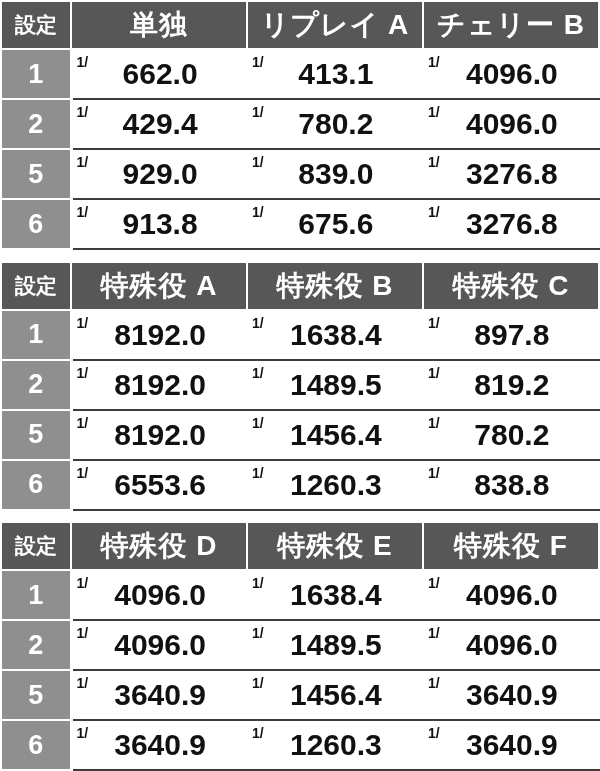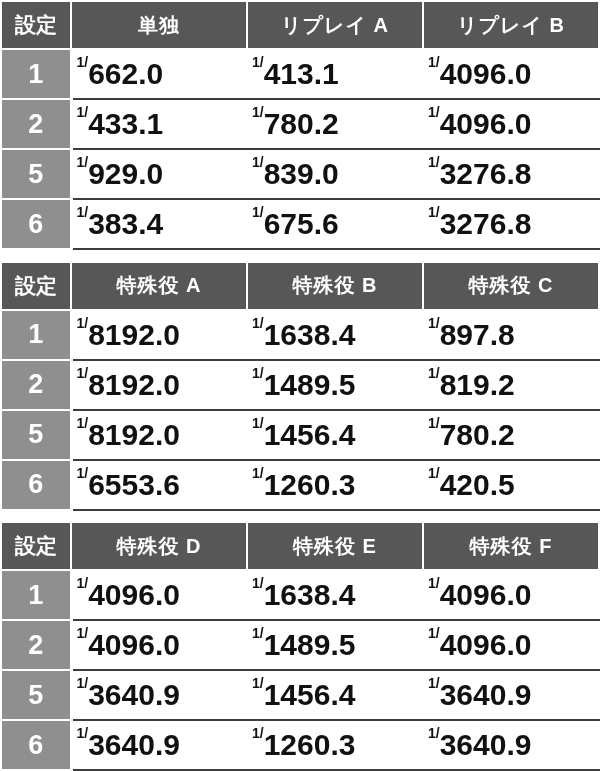--- a/index.html
+++ b/index.html
@@ -36,21 +36,21 @@
     background: #ffffff;
   }
   
   .tbl thead th {
     height: 46px;
     padding: 0;
     margin: 0;
     border: 2px solid #ffffff;
     background: #575757;
     color: #ffffff;
-    font-size: 20px;
+    font-size: 28px;
     font-weight: bold;
     letter-spacing: 1px;
     text-align: center;
     vertical-align: middle;
   }
   .tbl thead th.setting-head {
     width: 68px;
     font-size: 21px;
     letter-spacing: 0px;
   }
@@ -87,21 +87,21 @@
   .frac {
     font-size: 14px;
     font-weight: bold;
     color: #111111;
     line-height: 1;
     padding-top: 3px;
     flex: 0 0 auto;
   }
   .num {
     flex: 1 1 auto;
-    text-align: left;
+    text-align: center;
     font-size: 30px;
     font-weight: bold;
     color: #111111;
     line-height: 44px;
     letter-spacing: 0px;
     padding-right: 4px;
   }
   
   .tbl tbody tr td.setting { border-right: 3px solid #ffffff; }
 </style>
@@ -109,21 +109,21 @@
 <body>
 
 <div class="page">
 
   <table class="tbl">
     <thead>
       <tr>
         <th class="setting-head">設定</th>
         <th>単独</th>
         <th>リプレイ A</th>
-        <th>リプレイ B</th>
+        <th>チェリー B</th>
       </tr>
     </thead>
     <tbody>
       <tr>
         <td class="setting">1</td>
         <td class="val">
           <div class="cellwrap">
             <span class="frac">1/</span>
             <span class="num">662.0</span>
           </div>
@@ -139,21 +139,21 @@
             <span class="frac">1/</span>
             <span class="num">4096.0</span>
           </div>
         </td>
       </tr>
       <tr>
         <td class="setting">2</td>
         <td class="val">
           <div class="cellwrap">
             <span class="frac">1/</span>
-            <span class="num">433.1</span>
+            <span class="num">429.4</span>
           </div>
         </td>
         <td class="val">
           <div class="cellwrap">
             <span class="frac">1/</span>
             <span class="num">780.2</span>
           </div>
         </td>
         <td class="val">
           <div class="cellwrap">
@@ -181,21 +181,21 @@
             <span class="frac">1/</span>
             <span class="num">3276.8</span>
           </div>
         </td>
       </tr>
       <tr>
         <td class="setting">6</td>
         <td class="val">
           <div class="cellwrap">
             <span class="frac">1/</span>
-            <span class="num">383.4</span>
+            <span class="num">913.8</span>
           </div>
         </td>
         <td class="val">
           <div class="cellwrap">
             <span class="frac">1/</span>
             <span class="num">675.6</span>
           </div>
         </td>
         <td class="val">
           <div class="cellwrap">
@@ -292,21 +292,21 @@
         </td>
         <td class="val">
           <div class="cellwrap">
             <span class="frac">1/</span>
             <span class="num">1260.3</span>
           </div>
         </td>
         <td class="val">
           <div class="cellwrap">
             <span class="frac">1/</span>
-            <span class="num">420.5</span>
+            <span class="num">838.8</span>
           </div>
         </td>
       </tr>
     </tbody>
   </table>
 
   <div class="spacer"></div>
 
   <table class="tbl">
     <thead>

